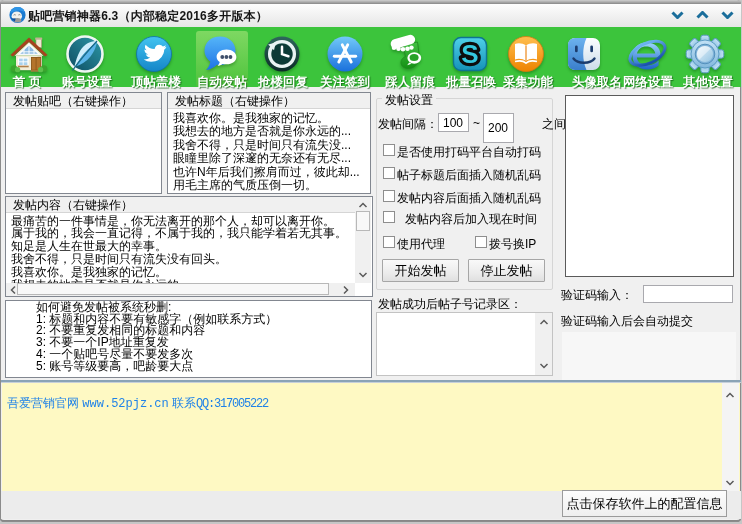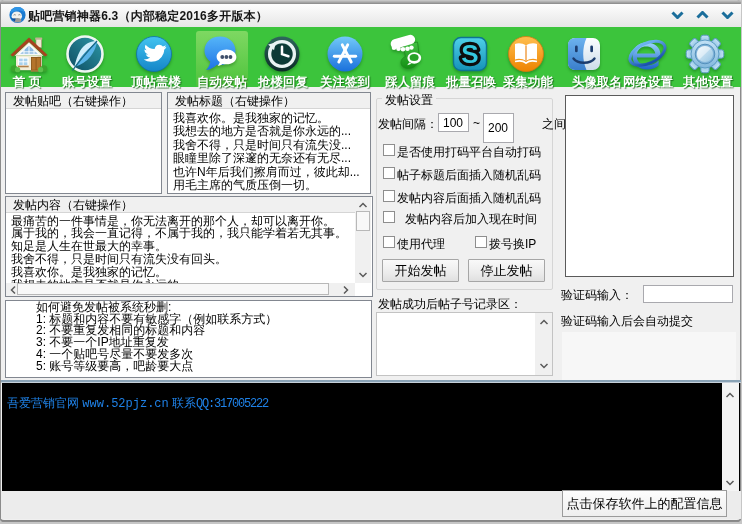--- a/index.html
+++ b/index.html
@@ -320,21 +320,21 @@
   </div>
 
   <div class="abs" style="left:565px; top:95px; width:169px; height:182px; background:#fff; border:1px solid #5a5a5a;"></div>
   <div class="cblbl" style="left:561px; top:287px;">验证码输入：</div>
   <input class="inp" style="left: 643px; top: 285px; width: 90px; height: 18px;">
   <div class="cblbl" style="left:561px; top:313px;">验证码输入后会自动提交</div>
   <div class="abs" style="left:562px; top:332px; width:174px; height:48px; background:#f7f7f7;"></div>
 
   <div class="abs" style="left:1px; top:380px; width:740px; height:2px; background:#8aa3b6;"></div>
     <div class="abs" style="left:1px; top:382px; width:740px; height:1px; background:#c6d0da;"></div>
-  <div class="abs" style="left:2px; top:383px; width:738px; height:109px; background:#000000; border-bottom:1px solid #d5d5d5;">
+  <div class="abs" style="left:2px; top:383px; width:738px; height:109px; background:#fef9c3; border-bottom:1px solid #d5d5d5;">
     <div class="abs" style="left:5px; top:12px; font-size:12px; color:#1f82e8; white-space:nowrap;">吾爱营销官网 <span style="font-family:'Liberation Mono',monospace;">www.52pjz.cn</span> 联系<span style="font-family:'Liberation Mono',monospace;letter-spacing:-1.2px;">QQ:317005222</span></div>
     <div class="abs sbar" style="left:720px; top:0px; width:17px; height:108px; background:#f4f4f4;">
       <svg class="abs" style="left:3px;top:8px;width:10px;height:8px;">
           <path class="chevg" d="M1.5 6 L5 2.5 L8.5 6"></path>
         </svg>
       <svg class="abs" style="left:3px;top:96px;width:10px;height:8px;">
           <path class="chevg" d="M1.5 2 L5 5.5 L8.5 2"></path>
         </svg>
     </div>
   </div>

